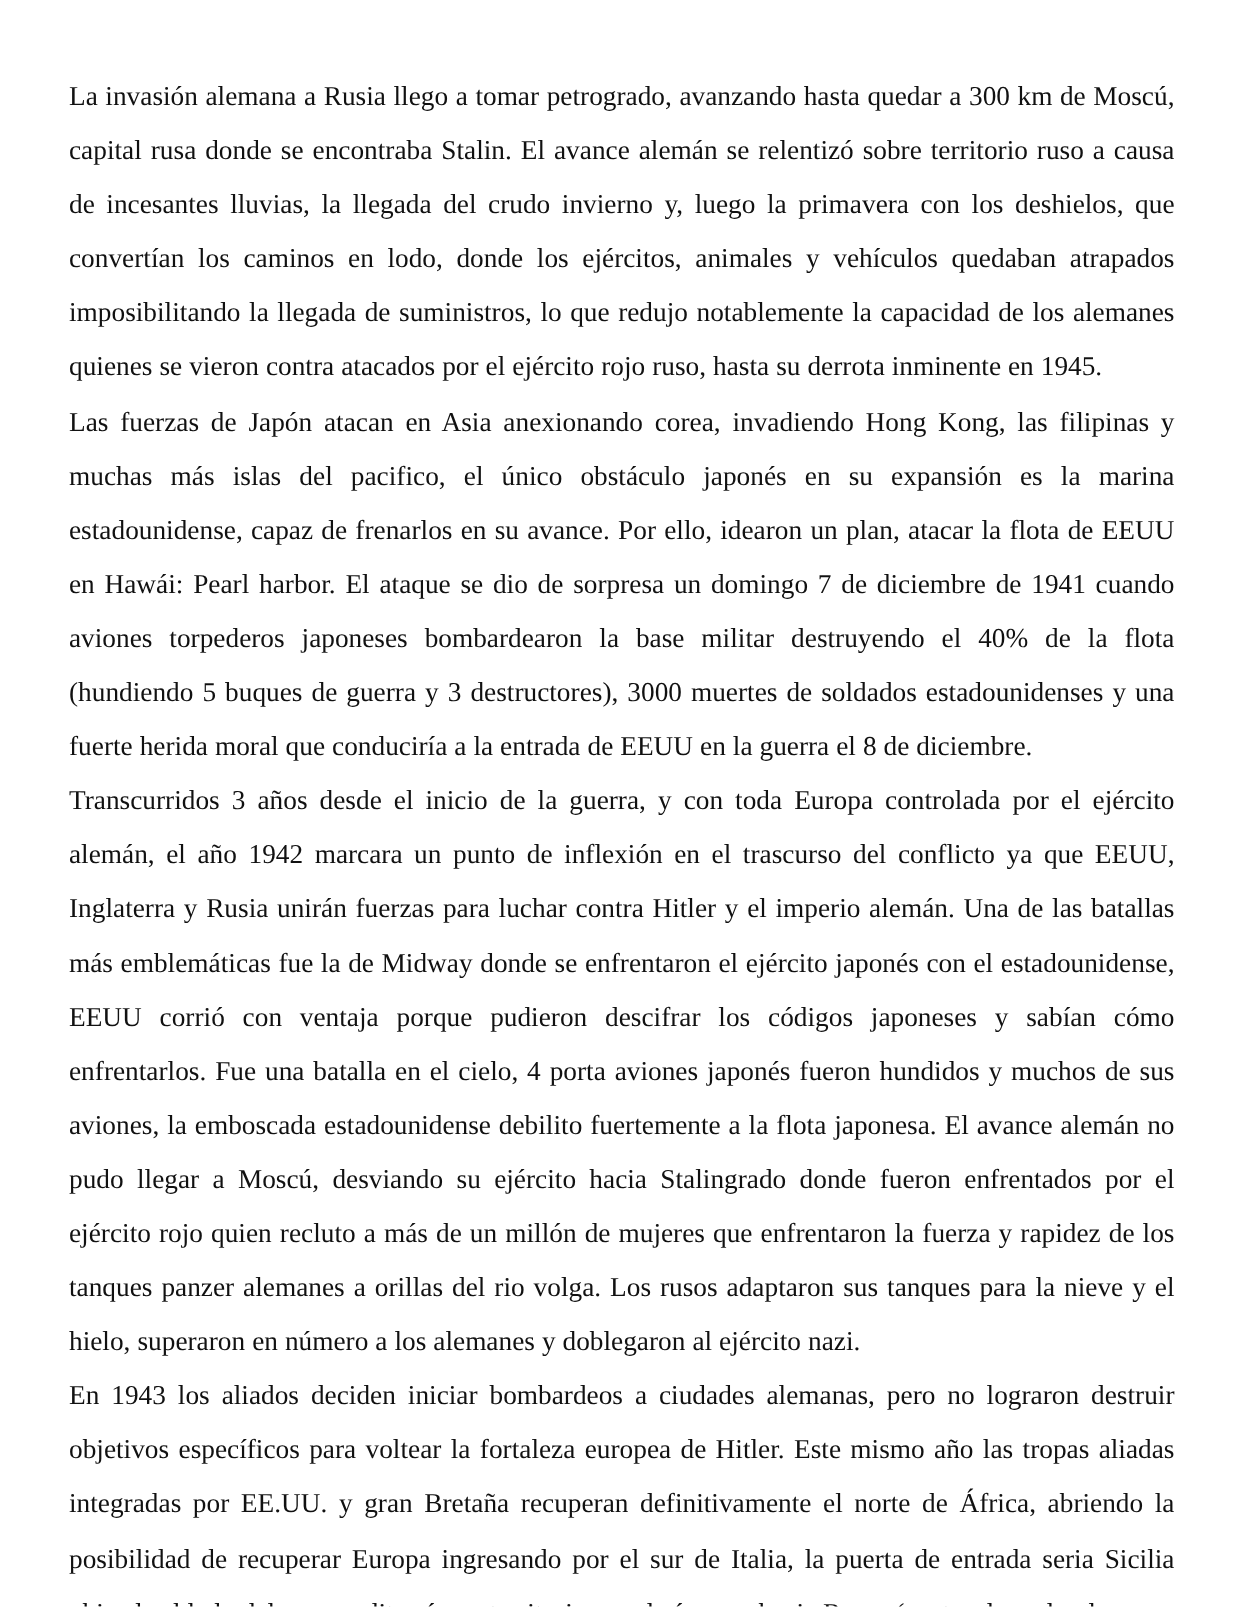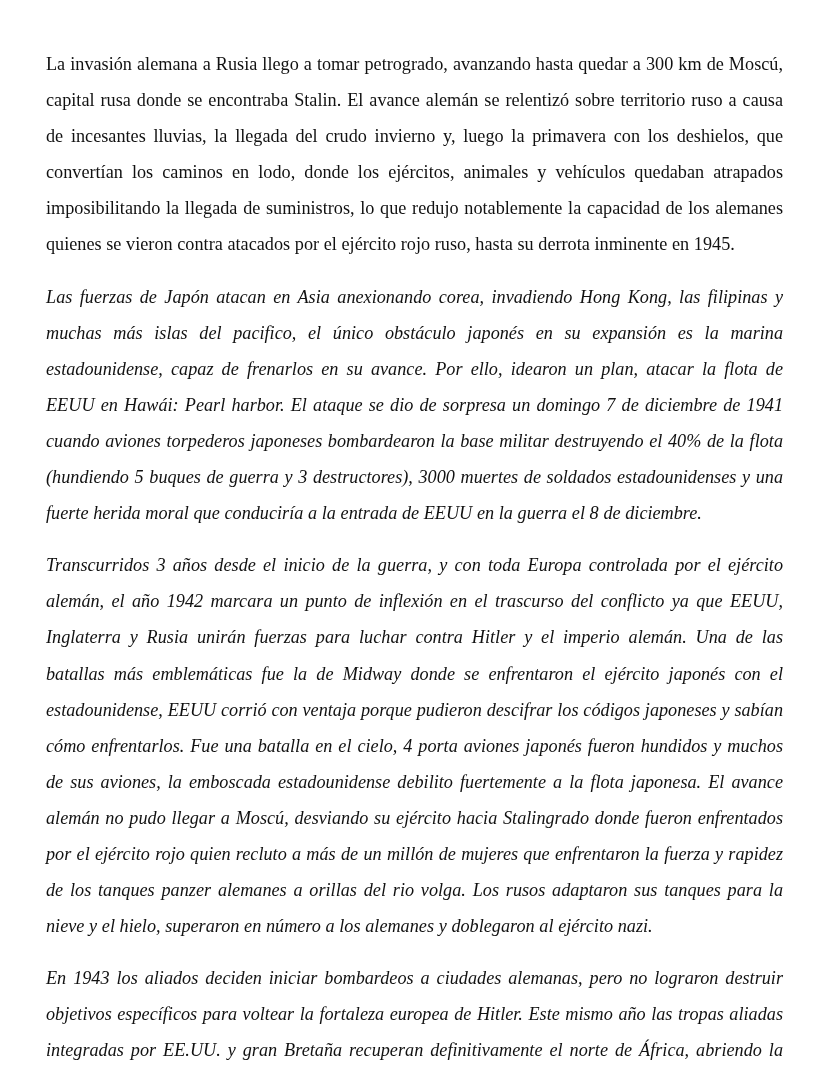--- a/index.html
+++ b/index.html
@@ -35,22 +35,21 @@
     text-align: justify;
     text-justify: inter-word;
     text-indent: 0;
     hyphens: none;
     -webkit-hyphens: none;
     word-spacing: 0.1px;
     letter-spacing: 0.01px;
     color: #111111;
   }
   p.para + p.para {
-    margin-top: 16px;
-    font-style: italic;
+    margin-top: 0;
   }
   
 </style>
 </head>
 <body>
 
 <div class="page">
   <div class="doc-body">
     <p class="para">La invasión alemana a Rusia llego a tomar petrogrado, avanzando hasta quedar a 300 km de Moscú, capital rusa donde se encontraba Stalin. El avance alemán se relentizó sobre territorio ruso a causa de incesantes lluvias, la llegada del crudo invierno y, luego la primavera con los deshielos, que convertían los caminos en lodo, donde los ejércitos, animales y vehículos quedaban atrapados imposibilitando la llegada de suministros, lo que redujo notablemente la capacidad de los alemanes quienes se vieron contra atacados por el ejército rojo ruso, hasta su derrota inminente en 1945.</p>
     <p class="para">Las fuerzas de Japón atacan en Asia anexionando corea, invadiendo Hong Kong, las filipinas y muchas más islas del pacifico, el único obstáculo japonés en su expansión es la marina estadounidense, capaz de frenarlos en su avance. Por ello, idearon un plan, atacar la flota de EEUU en Hawái: Pearl harbor. El ataque se dio de sorpresa un domingo 7 de diciembre de 1941 cuando aviones torpederos japoneses bombardearon la base militar destruyendo el 40% de la flota (hundiendo 5 buques de guerra y 3 destructores), 3000 muertes de soldados estadounidenses y una fuerte herida moral que conduciría a la entrada de EEUU en la guerra el 8 de diciembre.</p>

